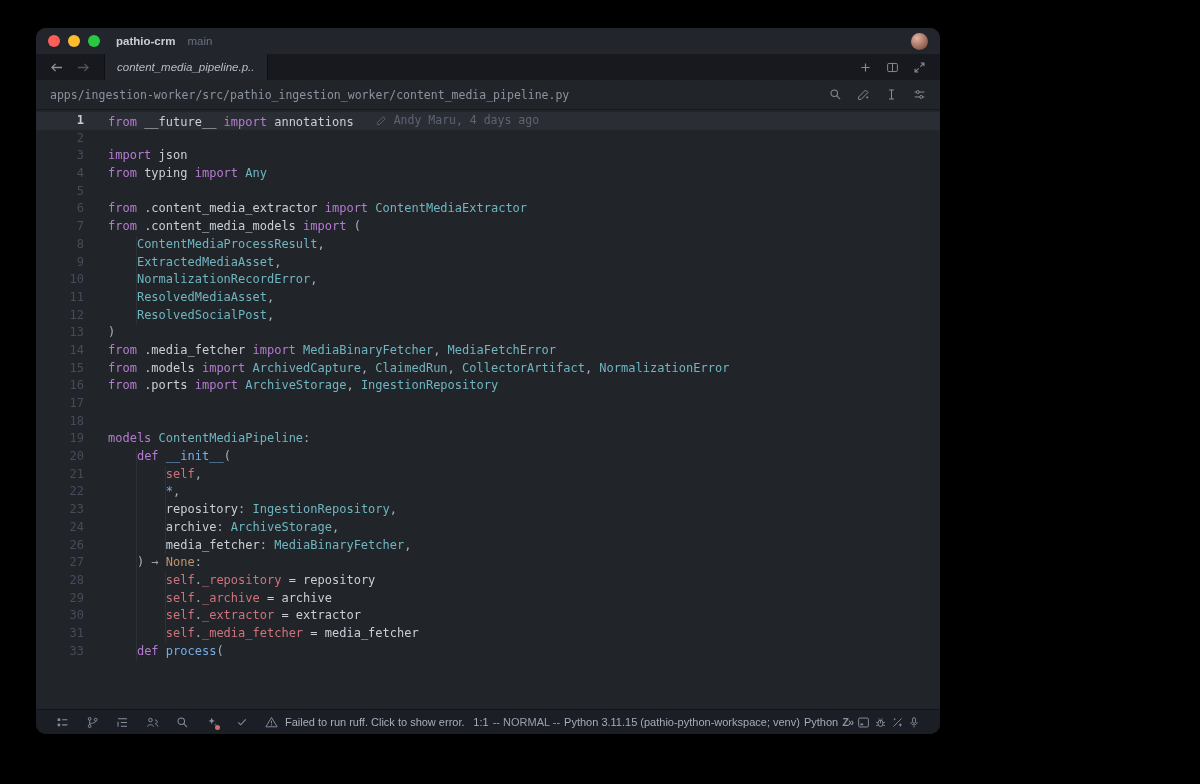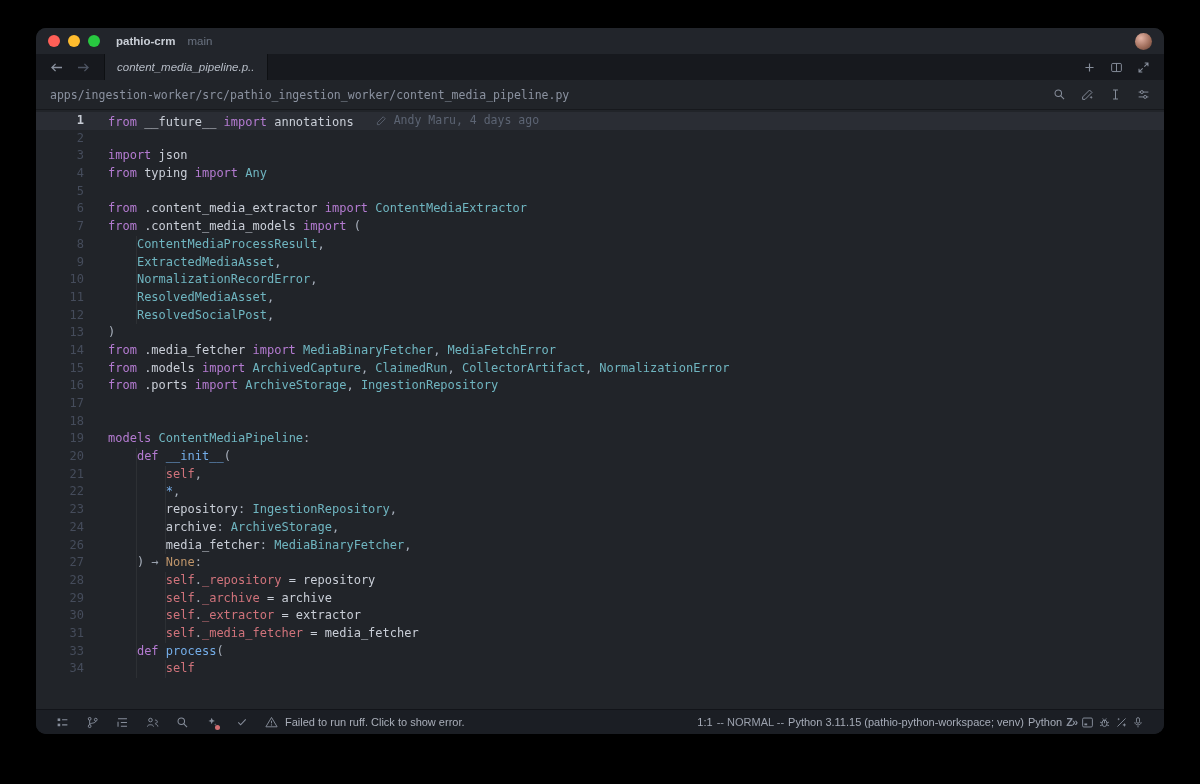--- a/index.html
+++ b/index.html
@@ -1,17 +1,17 @@
 <!DOCTYPE html>
 <html style="--c-k: #b47bd1; --c-t: #6fb5c0; --c-f: #74ade8; --c-v: #d0737b; --c-c: #bf956a; --c-p: #a9b1bd; --c-x: #c9ced7; --c-o: #74ade8; --c-a: #9aa2ae; --a-traffic_red: #ff5f57; --a-traffic_yellow: #febc2e; --a-traffic_green: #28c840; --a-notification_dot: #d16d71;"><head>
 <meta charset="utf-8">
 <style>
   html,body{margin:0;padding:0;background:#000;width:1200px;height:784px;overflow:hidden;}
   *{box-sizing:border-box;}
-  .window{position:absolute;left:36px;top:28px;width:1128px;height:706px;background:#212429;
+  .window{position:absolute;left:36px;top:28px;width:904px;height:706px;background:#212429;
     border-radius:10px;overflow:hidden;display:flex;flex-direction:column;
     font-family:"Liberation Sans","DejaVu Sans",sans-serif;}
   
   .titlebar{height:26px;flex:none;background:#22252b;display:flex;align-items:center;padding:0 12px;}
   .traffic{display:flex;gap:8px;margin-right:16px;}
   .tl{width:12px;height:12px;border-radius:50%;}
   .tl.red{background:var(--a-traffic_red,#ff5f57);}
   .tl.yellow{background:var(--a-traffic_yellow,#febc2e);}
   .tl.green{background:var(--a-traffic_green,#28c840);}
   .proj{font-size:11.5px;font-weight:700;color:#c9ced6;}
@@ -182,21 +182,20 @@
         <div class="cl"><span class="ln">22</span><span class="cc"><i class="guide" style="left: 52.42px;"></i><i class="guide" style="left: 81.34px;"></i><span class="tk-x">        </span><span class="tk-o">*</span><span class="tk-p">,</span></span></div>
         <div class="cl"><span class="ln">23</span><span class="cc"><i class="guide" style="left: 52.42px;"></i><i class="guide" style="left: 81.34px;"></i><span class="tk-x">        repository</span><span class="tk-p">:</span><span class="tk-t"> IngestionRepository</span><span class="tk-p">,</span></span></div>
         <div class="cl"><span class="ln">24</span><span class="cc"><i class="guide" style="left: 52.42px;"></i><i class="guide" style="left: 81.34px;"></i><span class="tk-x">        archive</span><span class="tk-p">:</span><span class="tk-t"> ArchiveStorage</span><span class="tk-p">,</span></span></div>
         <div class="cl"><span class="ln">26</span><span class="cc"><i class="guide" style="left: 52.42px;"></i><i class="guide" style="left: 81.34px;"></i><span class="tk-x">        media_fetcher</span><span class="tk-p">:</span><span class="tk-t"> MediaBinaryFetcher</span><span class="tk-p">,</span></span></div>
         <div class="cl"><span class="ln">27</span><span class="cc"><i class="guide" style="left: 52.42px;"></i><span class="tk-x">    </span><span class="tk-p">)</span><span class="tk-a"> → </span><span class="tk-c">None</span><span class="tk-p">:</span></span></div>
         <div class="cl"><span class="ln">28</span><span class="cc"><i class="guide" style="left: 52.42px;"></i><i class="guide" style="left: 81.34px;"></i><span class="tk-x">        </span><span class="tk-v">self</span><span class="tk-p">.</span><span class="tk-v">_repository</span><span class="tk-x"> = repository</span></span></div>
         <div class="cl"><span class="ln">29</span><span class="cc"><i class="guide" style="left: 52.42px;"></i><i class="guide" style="left: 81.34px;"></i><span class="tk-x">        </span><span class="tk-v">self</span><span class="tk-p">.</span><span class="tk-v">_archive</span><span class="tk-x"> = archive</span></span></div>
         <div class="cl"><span class="ln">30</span><span class="cc"><i class="guide" style="left: 52.42px;"></i><i class="guide" style="left: 81.34px;"></i><span class="tk-x">        </span><span class="tk-v">self</span><span class="tk-p">.</span><span class="tk-v">_extractor</span><span class="tk-x"> = extractor</span></span></div>
         <div class="cl"><span class="ln">31</span><span class="cc"><i class="guide" style="left: 52.42px;"></i><i class="guide" style="left: 81.34px;"></i><span class="tk-x">        </span><span class="tk-v">self</span><span class="tk-p">.</span><span class="tk-v">_media_fetcher</span><span class="tk-x"> = media_fetcher</span></span></div>
         <div class="cl"><span class="ln">33</span><span class="cc"><i class="guide" style="left: 52.42px;"></i><span class="tk-x">    </span><span class="tk-k">def</span><span class="tk-f"> process</span><span class="tk-p">(</span></span></div>
-        <div class="cl"><span class="ln">34</span><span class="cc"><i class="guide" style="left: 52.42px;"></i><i class="guide" style="left: 81.34px;"></i><span class="tk-x">        </span><span class="tk-v">self</span></span></div>
       </div>
   </div>
 
   <div class="statusbar">
     <div class="sb-left">
       <span class="icon">
         <svg width="13" height="13" viewBox="0 0 16 16">
             <rect x="2" y="3" width="3.2" height="3.2" fill="currentColor"></rect>
             <path d="M7.5 4.6H14" stroke="currentColor" stroke-width="1.4"></path>
             <rect x="2" y="9.4" width="3.2" height="3.2" fill="currentColor"></rect>

